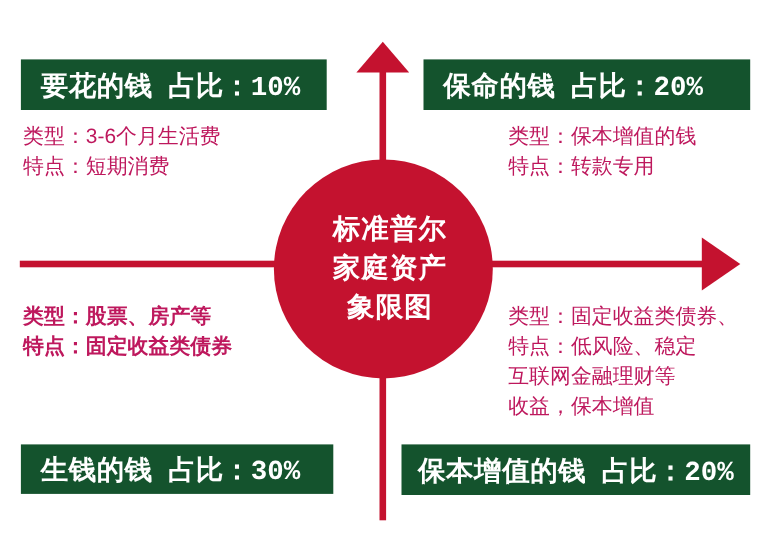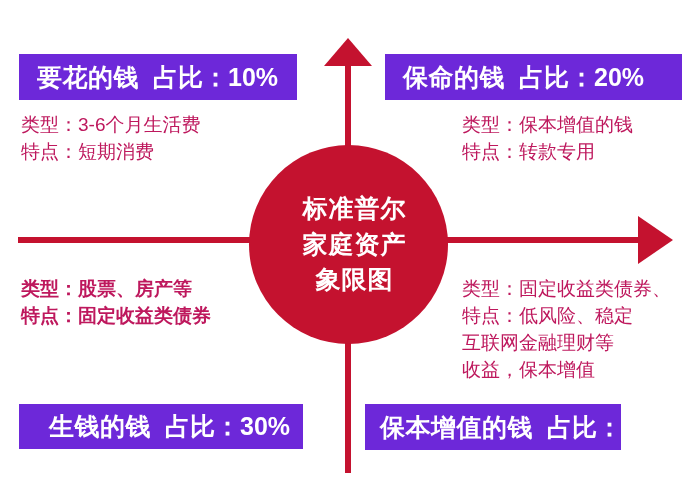--- a/index.html
+++ b/index.html
@@ -75,42 +75,43 @@
     font-weight: bold;
     letter-spacing: 1px;
     line-height: 1.42;
     white-space: nowrap;
     margin-left: 12px;
   }
 
   
   .banner {
     position: absolute;
-    background: #6d28d9;
+    background: #14532d;
     color: #ffffff;
     display: flex;
     align-items: center;
     z-index: 6;
+    font-family: Liberation Mono, monospace;
   }
   .banner .b-title {
     font-size: 25px;
     font-weight: bold;
     letter-spacing: 0.5px;
     white-space: nowrap;
   }
   .banner .b-pct {
     font-size: 25px;
     font-weight: bold;
     margin-left: 14px;
     white-space: nowrap;
   }
   .banner-q1 { left: 19px;  top: 54px;  width: 278px; height: 46px; padding-left: 18px; box-sizing: border-box; }
   .banner-q2 { left: 385px; top: 54px;  width: 297px; height: 46px; padding-left: 18px; box-sizing: border-box; }
-  .banner-q3 { left: 19px;  top: 404px; width: 284px; height: 45px; padding-left: 30px; box-sizing: border-box; }
-  .banner-q4 { left: 365px; top: 404px; width: 256px; height: 46px; padding-left: 15px; box-sizing: border-box; }
+  .banner-q3 { left: 19px;  top: 404px; width: 284px; height: 45px; padding-left: 18px; box-sizing: border-box; }
+  .banner-q4 { left: 365px; top: 404px; width: 317px; height: 46px; padding-left: 15px; box-sizing: border-box; }
 
   
   .body-text {
     position: absolute;
     color: #be185d;
     font-size: 19px;
     line-height: 1.42;
     white-space: nowrap;
     z-index: 4;
   }

